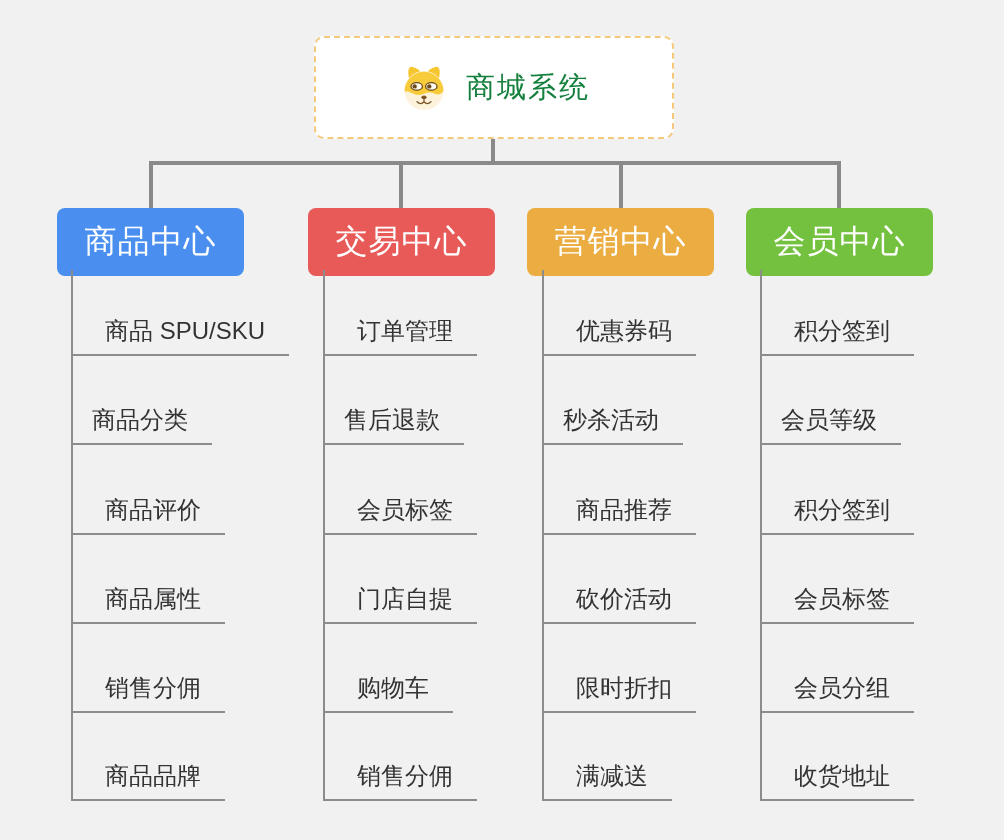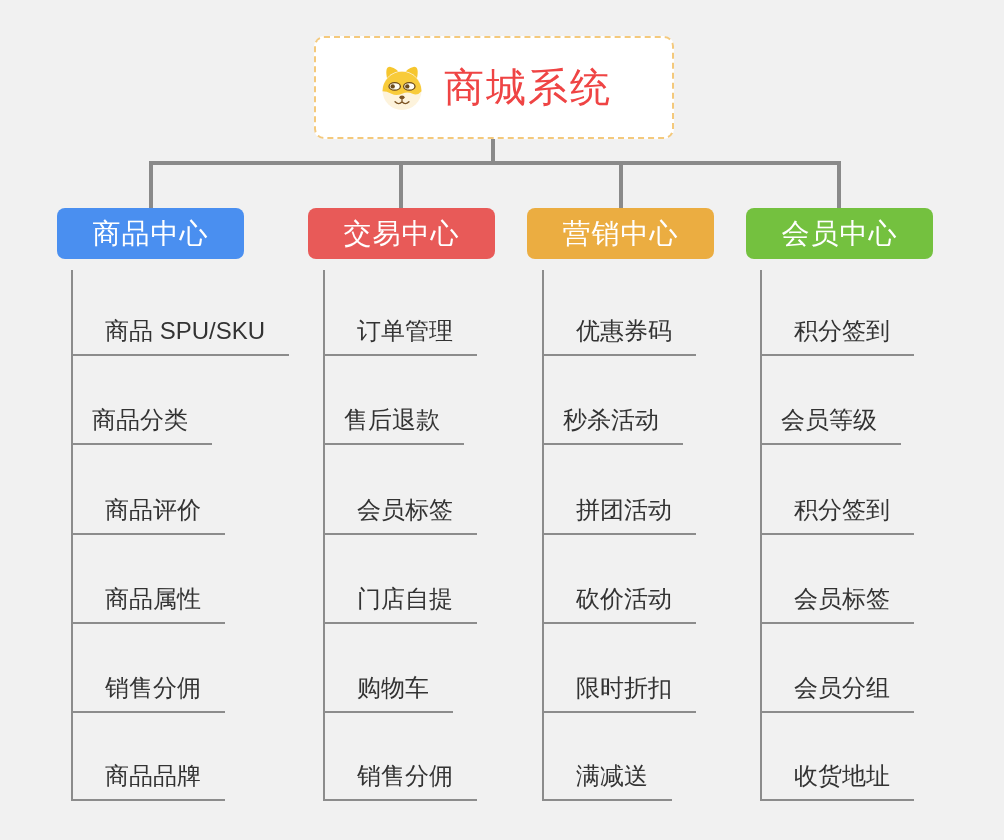--- a/index.html
+++ b/index.html
@@ -14,26 +14,26 @@
   .hbar { left:149px; top:161px; width:692px; height:4px; }
   .drop { top:163px; width:4px; height:45px; }
   .d0 { left:149px; } .d1 { left:399px; } .d2 { left:619px; } .d3 { left:837px; }
   
   .root-node {
     position:absolute; left:314px; top:36px; width:360px; height:103px;
     background:#ffffff; border:2px dashed #f4c97c; border-radius:10px;
     box-sizing:border-box; display:flex; align-items:center; justify-content:center;
     gap:16px;
   }
-  .root-title { font-size:40px; letter-spacing:2px; color:#ef4444; }
+  .root-title { font-size:29px; letter-spacing:2px; color:#15803d; }
   
   .branch-box {
-    position:absolute; top:208px; width:187px; height:51px;
+    position:absolute; top:208px; width:187px; height:68px;
     border-radius:8px; display:flex; align-items:center; justify-content:center;
-    color:#ffffff; font-size:28px; letter-spacing:1px; cursor:default;
+    color:#ffffff; font-size:32px; letter-spacing:1px; cursor:default;
   }
   .b0 { left:57px; } .b1 { left:308px; } .b2 { left:527px; } .b3 { left:746px; }
   
   .vline { position:absolute; top:270px; width:2px; height:531px; background:#8c8c8c; }
   .v0 { left:71px; } .v1 { left:323px; } .v2 { left:542px; } .v3 { left:760px; }
   
   .item {
     position:absolute; font-size:24px; line-height:30px; color:#333333;
     padding:0 24px 8px 34px; border-bottom:2px solid #8c8c8c;
     white-space:nowrap; cursor:default;
@@ -90,21 +90,21 @@
 
   <div class="item c1 r0">订单管理</div>
   <div class="item c1 r1">售后退款</div>
   <div class="item c1 r2">会员标签</div>
   <div class="item c1 r4">购物车</div>
   <div class="item c1 r3">门店自提</div>
   <div class="item c1 r5">销售分佣</div>
 
   <div class="item c2 r0">优惠券码</div>
   <div class="item c2 r1">秒杀活动</div>
-  <div class="item c2 r2">拼团活动</div>
+  <div class="item c2 r2">商品推荐</div>
   <div class="item c2 r3">砍价活动</div>
   <div class="item c2 r4">限时折扣</div>
   <div class="item c2 r5">满减送</div>
 
   <div class="item c3 r0">积分签到</div>
   <div class="item c3 r1">会员等级</div>
   <div class="item c3 r2">积分签到</div>
   <div class="item c3 r3">会员标签</div>
   <div class="item c3 r4">会员分组</div>
   <div class="item c3 r5">收货地址</div>

